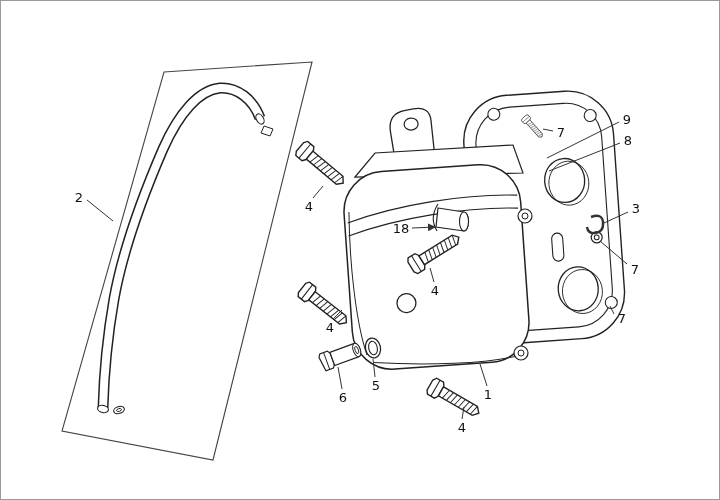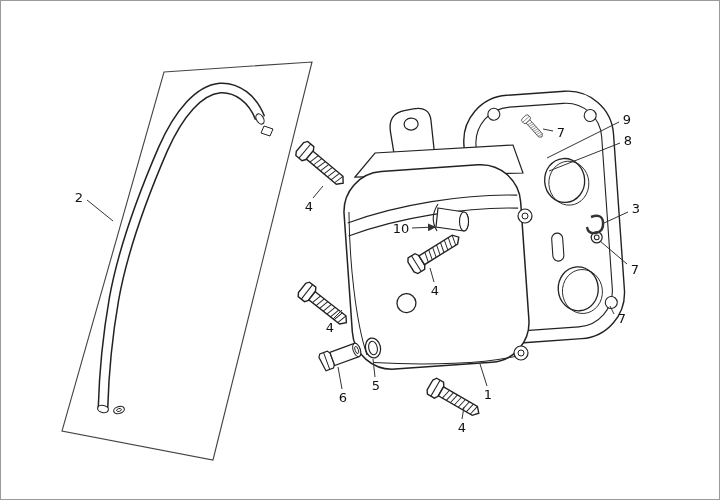--- a/index.html
+++ b/index.html
@@ -141,21 +141,21 @@
         <line x1="619" y1="142" x2="548" y2="170"></line>
         <line x1="627" y1="211" x2="603" y2="222"></line>
         <line x1="626" y1="263" x2="599" y2="240"></line>
         <line x1="613" y1="313" x2="609" y2="305"></line>
       </g>
   </svg>
 
   <div class="callout-layer" id="callout-layer">
       <div class="callout" style="left: 78px; top: 196px;">2</div>
       <div class="callout" style="left: 308px; top: 205px;">4</div>
-      <div class="callout" style="left: 400px; top: 227px;">10</div>
+      <div class="callout" style="left: 400px; top: 227px;">18</div>
       <div class="callout" style="left: 434px; top: 289px;">4</div>
       <div class="callout" style="left: 329px; top: 326px;">4</div>
       <div class="callout" style="left: 342px; top: 396px;">6</div>
       <div class="callout" style="left: 375px; top: 384px;">5</div>
       <div class="callout" style="left: 487px; top: 393px;">1</div>
       <div class="callout" style="left: 461px; top: 426px;">4</div>
       <div class="callout" style="left: 626px; top: 118px;">9</div>
       <div class="callout" style="left: 560px; top: 131px;">7</div>
       <div class="callout" style="left: 627px; top: 139px;">8</div>
       <div class="callout" style="left: 635px; top: 207px;">3</div>

